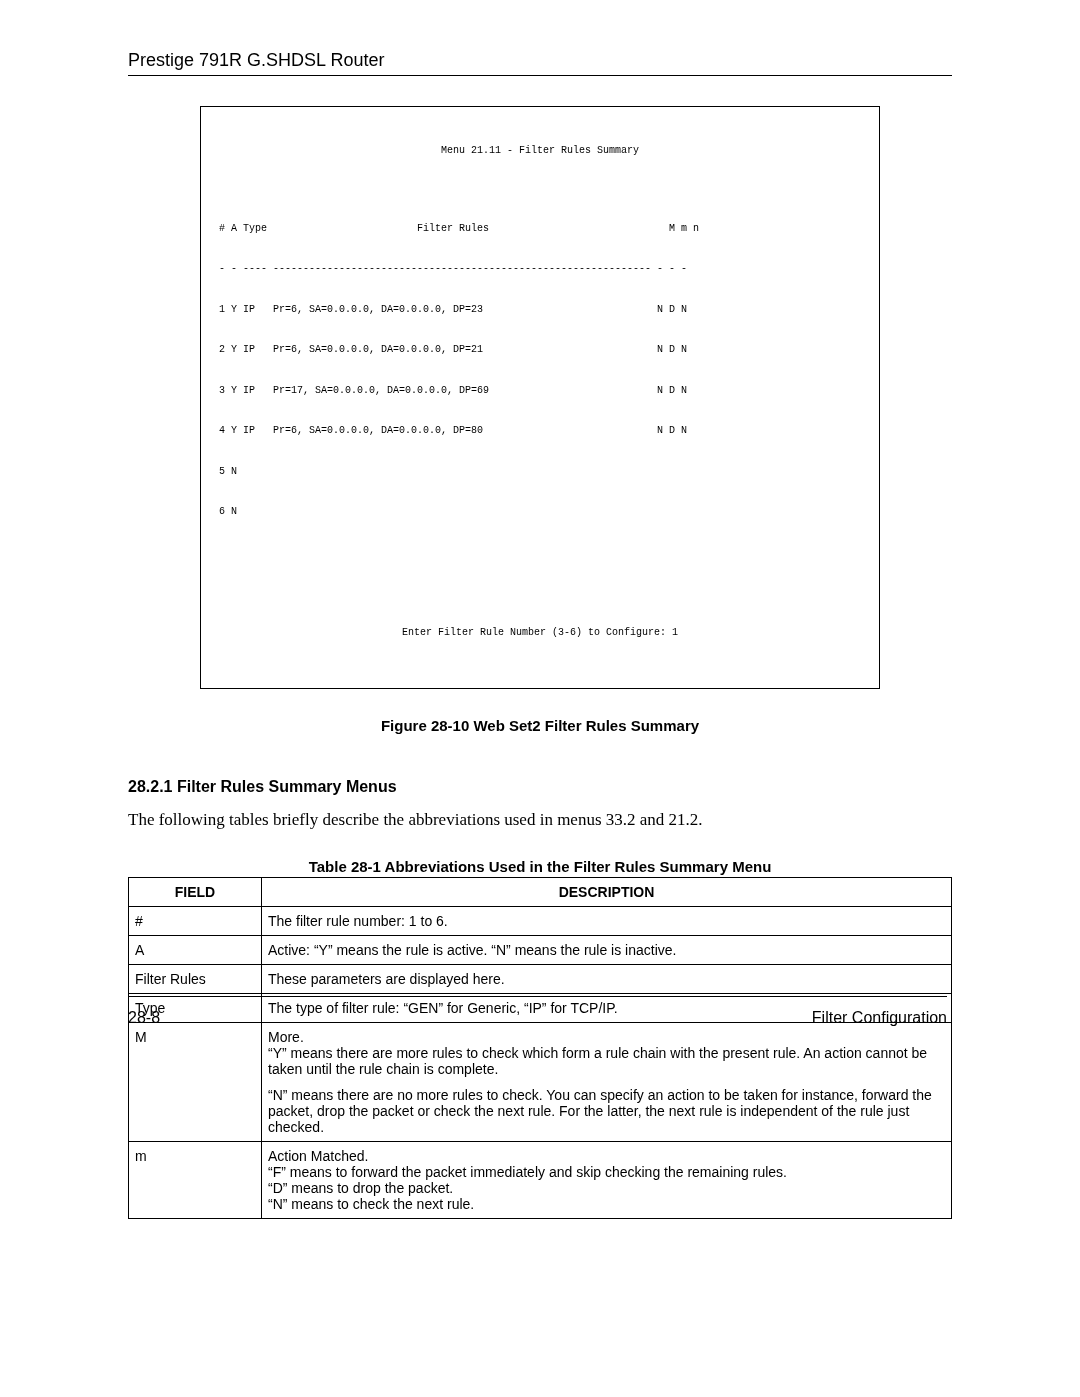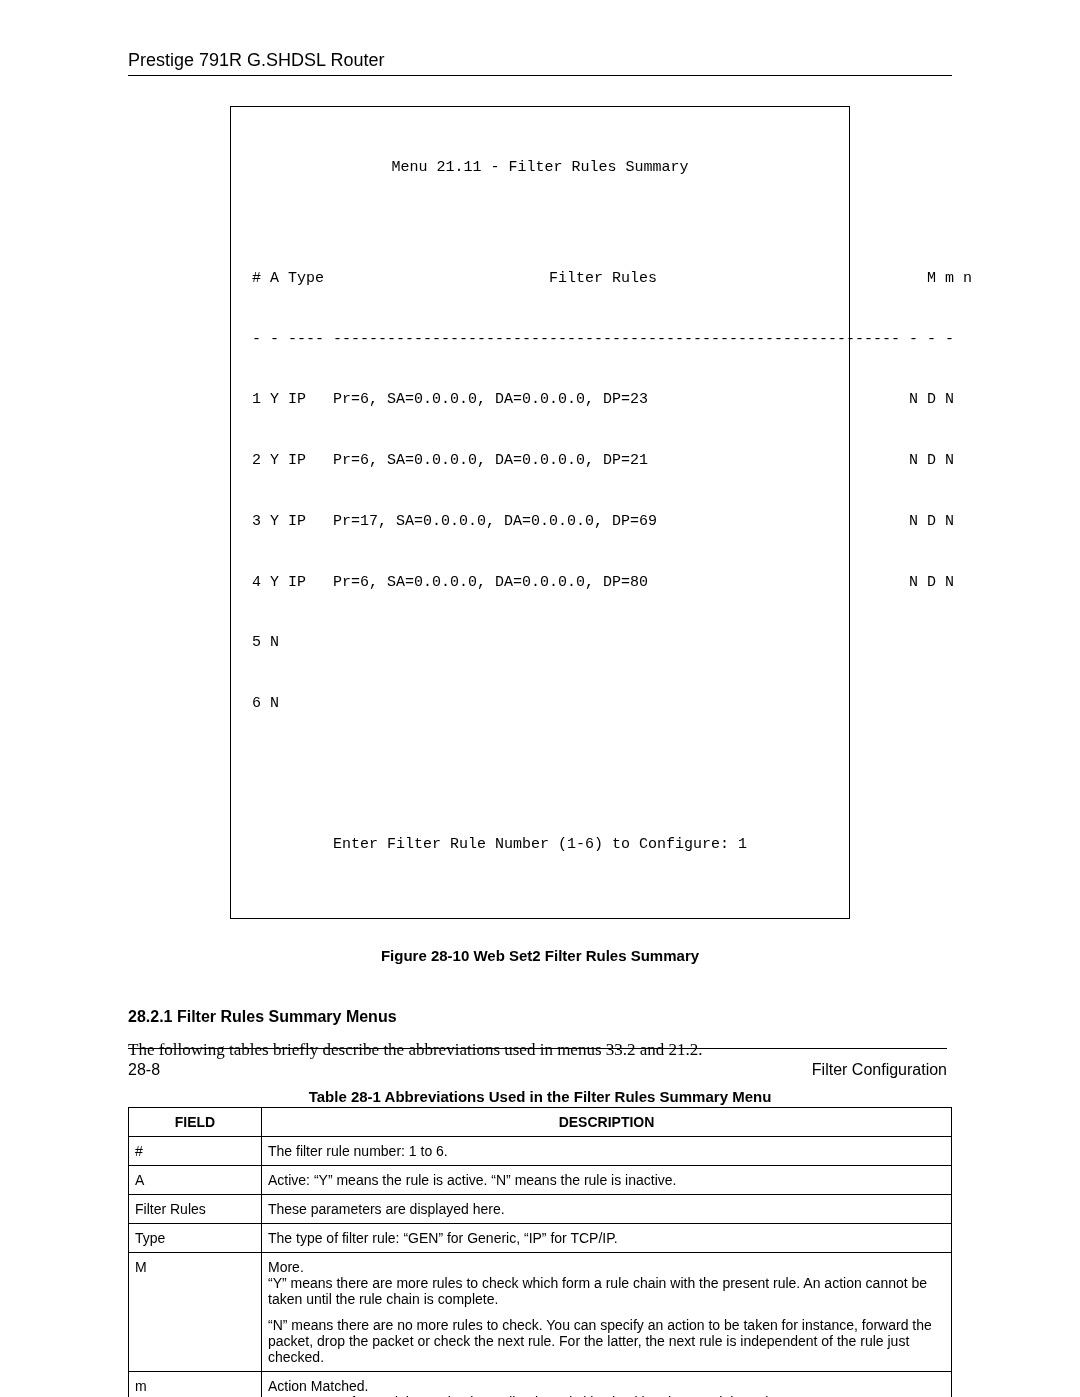--- a/index.html
+++ b/index.html
@@ -17,26 +17,26 @@
     position: relative;
   }
   .running-header {
     font-family: Arial, Helvetica, sans-serif;
     font-size: 18px;
     padding-bottom: 4px;
     border-bottom: 1px solid #000;
   }
   .terminal-box {
     margin: 30px auto 0 auto;
-    width: 620px;
+    width: 680px;
     box-sizing: border-box;
     border: 1px solid #000;
     padding: 10px 12px 22px 12px;
     font-family: "Courier New", Courier, monospace;
-    font-size: 15px;
+    font-size: 10px;
     line-height: 1.35;
     white-space: pre;
   }
   .terminal-title {
     text-align: center;
     font-family: "Courier New", Courier, monospace;
   }
   .terminal-headerline {
     display: block;
     white-space: pre;
@@ -120,21 +120,21 @@
     <div class="terminal-title">Menu 21.11 - Filter Rules Summary</div>
     <div style="height:10px"></div>
     <span class="terminal-headerline"> # A Type                         Filter Rules                              M m n</span>
     <span class="terminal-headerline"> - - ---- --------------------------------------------------------------- - - -</span>
     <span class="terminal-row"> 1 Y IP   Pr=6, SA=0.0.0.0, DA=0.0.0.0, DP=23                             N D N</span>
     <span class="terminal-row"> 2 Y IP   Pr=6, SA=0.0.0.0, DA=0.0.0.0, DP=21                             N D N</span>
     <span class="terminal-row"> 3 Y IP   Pr=17, SA=0.0.0.0, DA=0.0.0.0, DP=69                            N D N</span>
     <span class="terminal-row"> 4 Y IP   Pr=6, SA=0.0.0.0, DA=0.0.0.0, DP=80                             N D N</span>
     <span class="terminal-row"> 5 N</span>
     <span class="terminal-row"> 6 N</span>
-    <div class="terminal-prompt">Enter Filter Rule Number (1-6) to Configure: 1</div>
+    <div class="terminal-prompt">Enter Filter Rule Number (3-6) to Configure: 1</div>
   </div>
 
   <div class="figure-caption">Figure 28-10 Web Set2 Filter Rules Summary</div>
 
   <div class="section-heading">28.2.1 Filter Rules Summary Menus</div>
 
   <div class="body-text">The following tables briefly describe the abbreviations used in menus 33.2 and 21.2.</div>
 
   <div class="table-caption">Table 28-1 Abbreviations Used in the Filter Rules Summary Menu</div>
 

